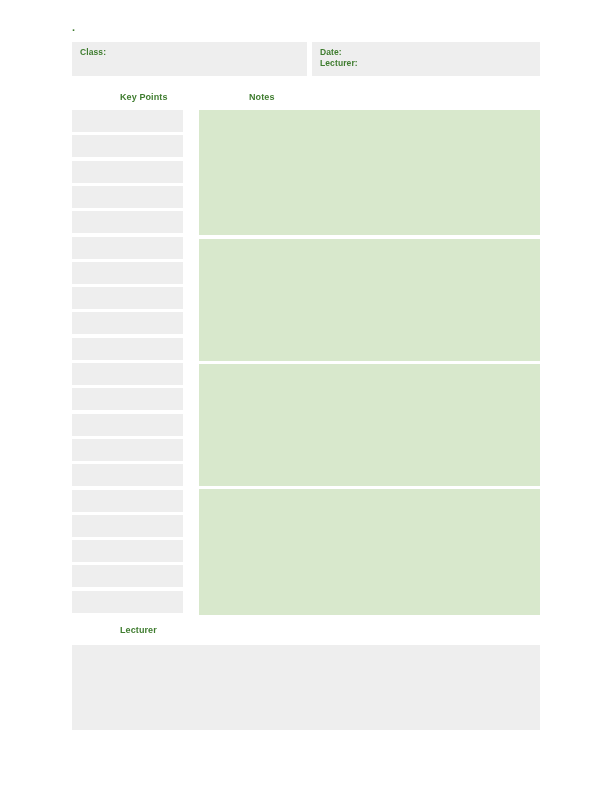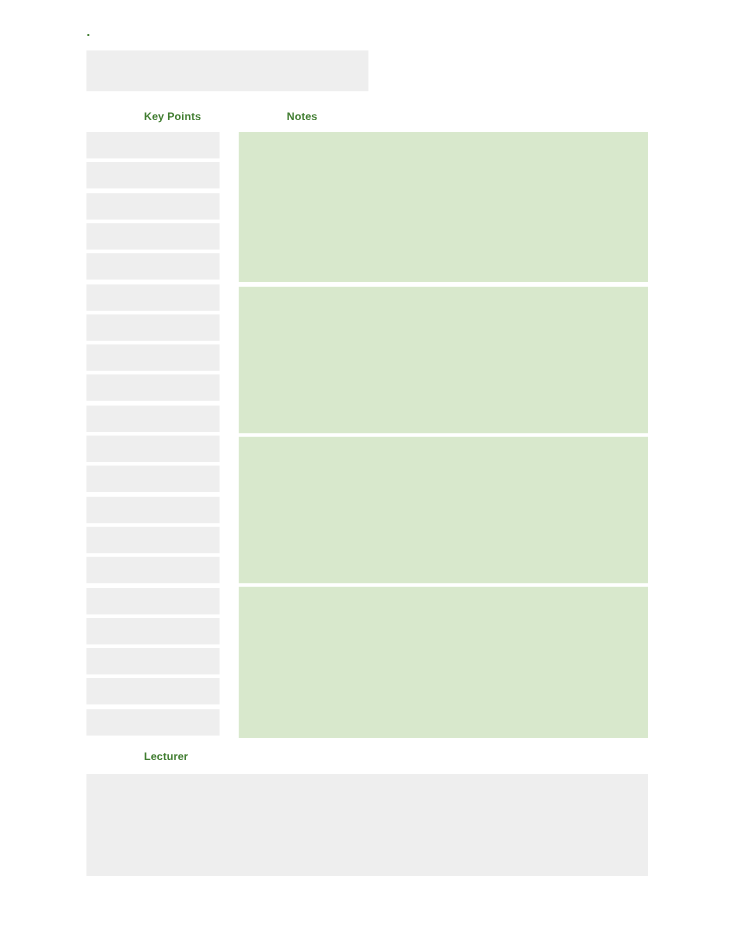--- a/index.html
+++ b/index.html
@@ -75,21 +75,21 @@
     color: #3f7c2f;
     font-size: 9px;
     line-height: 12px;
     font-weight: bold;
     letter-spacing: 0.1px;
     font-family: "Liberation Sans", sans-serif;
     white-space: nowrap;
     padding-left: 44px;
   }
   .caption.keypoints { left: 76px;  top: 91px; }
-  .caption.notes     { left: 195px; top: 91px; }
+  .caption.notes     { left: 205px; top: 91px; }
   .caption.summary   { left: 76px;  top: 624px; }
 
   
   .keypoints-col {
     position: absolute;
     left: 72px;
     top: 110px;
     width: 111px;
     height: 504px;
   }
@@ -129,22 +129,27 @@
 </head>
 <body>
 
 <div class="page">
 
   <div class="top-dot">.</div>
 
   <div class="header-row">
 
     <div class="header-cell left">
+      <span class="field-label">Class:</span>
     </div>
 
+    <div class="header-cell right">
+      <span class="field-label">Date:</span>
+      <span class="field-label">Lecturer:</span>
+    </div>
 
   </div>
 
   <div class="caption keypoints">Key Points</div>
 
   <div class="caption notes">Notes</div>
 
   <div class="keypoints-col" id="keypoints-col">
       <div class="kp-row" style="top: 0px;"></div>
       <div class="kp-row" style="top: 25.3px;"></div>

